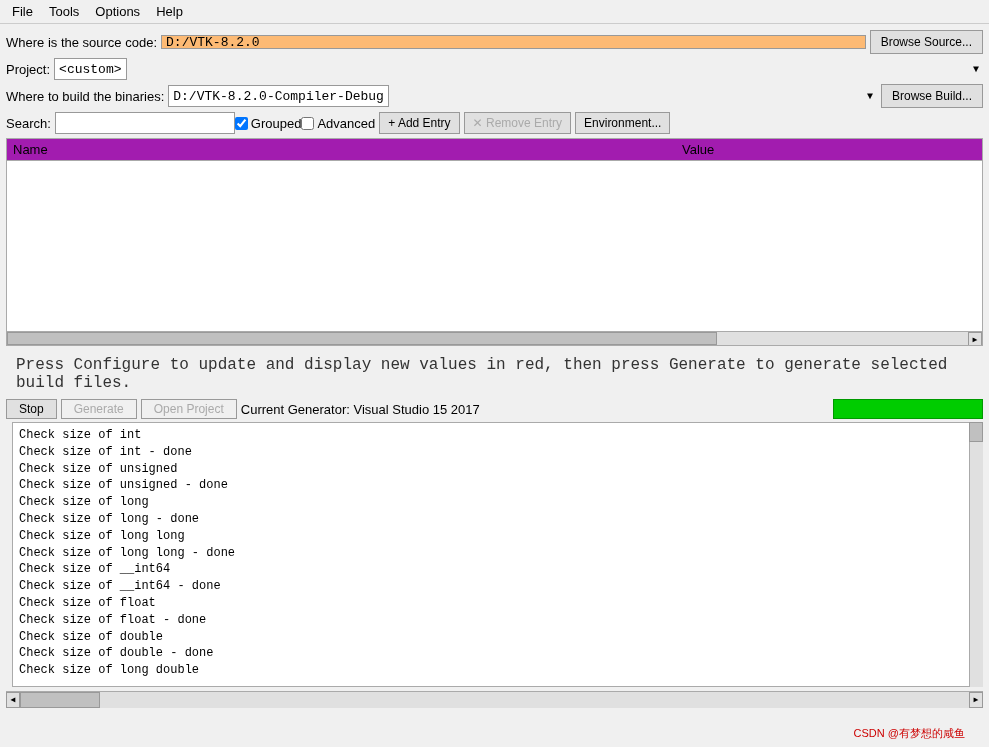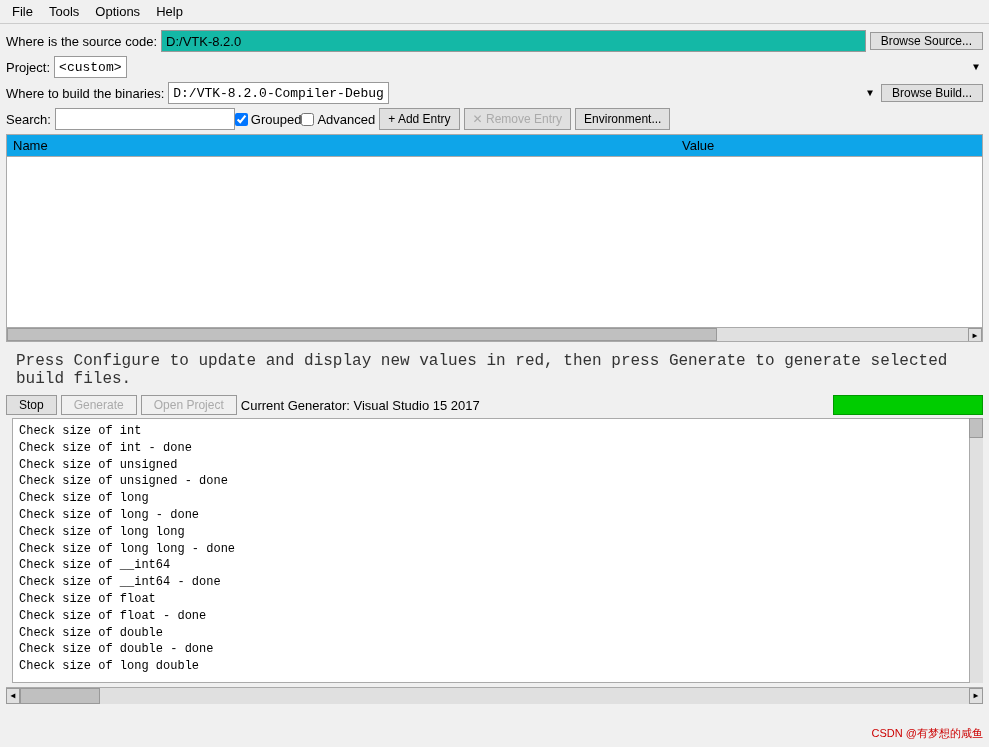--- a/index.html
+++ b/index.html
@@ -35,29 +35,29 @@
       margin-bottom: 4px;
     }
     .form-label {
       font-family: Arial, sans-serif;
       font-size: 13px;
       white-space: nowrap;
       margin-right: 4px;
     }
     .form-input {
       flex: 1;
-      height: 22px;
-      border: 1px solid #999;
-      background: #14b8a6;
+      height: 14px;
+      border: 1px solid #999;
+      background: #fdba74;
       padding: 1px 4px;
-      font-family: Liberation Sans, sans-serif;
+      font-family: Liberation Mono, monospace;
       font-size: 13px;
     }
     .btn {
-      height: 18px;
+      height: 24px;
       padding: 0 10px;
       background: #e0e0e0;
       border: 1px solid #999;
       font-family: Arial, sans-serif;
       font-size: 12px;
       cursor: pointer;
       white-space: nowrap;
       margin-left: 4px;
     }
     .btn:disabled { color: #aaa; cursor: default; }
@@ -126,21 +126,21 @@
     }
     .toolbar-btn.disabled { color: #aaa; cursor: default; }
     .table-container {
       border: 1px solid #aaa;
       background: #fff;
       margin-bottom: 2px;
       overflow: hidden;
     }
     .table-header {
       display: flex;
-      background: #0ea5e9;
+      background: #a21caf;
       border-bottom: 1px solid #aaa;
       padding: 3px 6px;
     }
     .table-header-name {
       flex: 1;
       font-family: Arial, sans-serif;
       font-size: 13px;
       font-weight: normal;
     }
     .table-header-value {
@@ -225,21 +225,21 @@
       font-family: 'Courier New', monospace;
       font-size: 12px;
     }
     .log-line {
       line-height: 1.4;
       color: #000;
     }
     .watermark {
       position: fixed;
       bottom: 6px;
-      right: 6px;
+      right: 24px;
       font-size: 11px;
       color: #cc0000;
       font-family: Arial, sans-serif;
       pointer-events: none;
     }
     .scrollbar-v {
       position: absolute;
       right: 0;
       top: 0;
       width: 14px;

